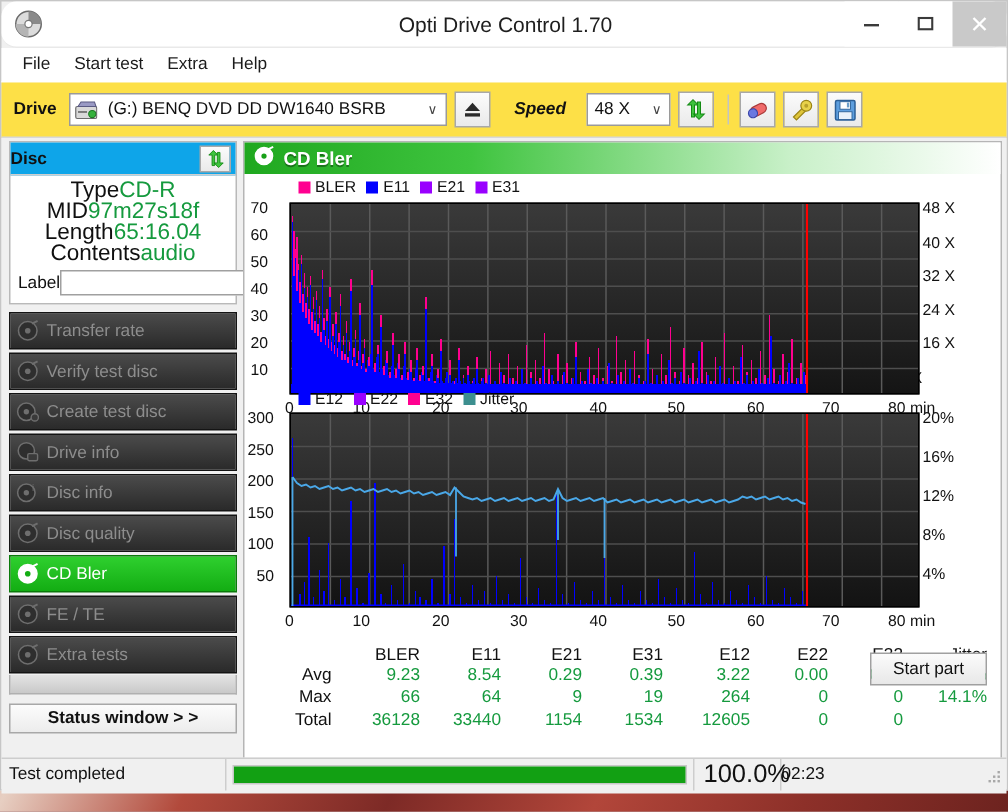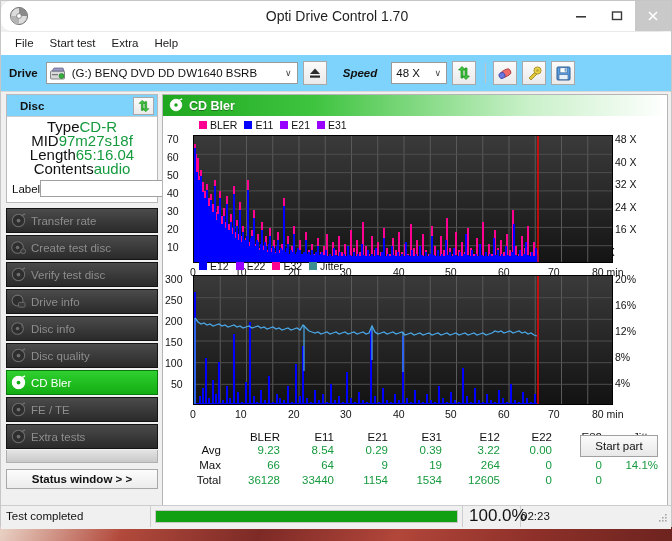--- a/index.html
+++ b/index.html
@@ -45,21 +45,21 @@
   
   .menubar{
     height:22px;background:#ffffff;display:flex;align-items:center;
     padding-left:6px;border-bottom:1px solid #ffffff;
   }
   .menuitem{
     padding:2px 8px;font-size:11.5px;color:#1b1b1b;
   }
   
   .toolbar{
-    height:36px;background:#7dd3fc;display:flex;align-items:center;
+    height:36px;background:#fde047;display:flex;align-items:center;
     padding:0 8px;border-bottom:1px solid #d8d8d8;
   }
   .tb-label{font-weight:bold;font-size:11.5px;color:#111;margin-right:8px;}
   .combo{
     height:22px;border:1px solid #9a9a9a;background:#ffffff;
     display:flex;align-items:center;box-sizing:border-box;
     font-size:11.5px;color:#111;
   }
   .combo .ctext{padding:0 4px;white-space:nowrap;overflow:hidden;}
   .combo .carrow{
@@ -79,22 +79,22 @@
   .content{position:relative;height:437px;background:#f0f0f0;}
   
   .left{
     position:absolute;left:5px;top:2px;width:152px;height:432px;
   }
   .disc-box{
     border:1px solid #b9b9b9;background:#ffffff;box-sizing:border-box;
   }
   .disc-hdr{
     height:21px;display:flex;align-items:center;
-    border-bottom:1px solid #cfcfcf;background:#7dd3fc;
-    padding-left:13px;
+    border-bottom:1px solid #cfcfcf;background:#0ea5e9;
+    padding-left:0;
   }
   .disc-hdr span{font-weight:bold;font-size:11.5px;color:#111;}
   .disc-hdr .btn-sq{margin-left:auto;margin-right:3px;width:21px;height:18px;}
   .disc-rows{padding:3px 5px 4px 5px;}
   .drow{display:flex;justify-content:center;line-height:14px;font-size:15px;}
   .drow .k{color:#101010;}
   .drow .v{color:#159a3e;}
   .label-row{display:flex;align-items:center;margin-top:3px;}
   .label-row .k{font-size:11.5px;color:#101010;width:38px;}
   .label-input{
@@ -340,36 +340,36 @@
                 <circle cx="8" cy="8" r="6.6" fill="#2e2e2e" stroke="#6e6e6e" stroke-width="1.1"></circle>
                 <circle cx="8" cy="8" r="2" fill="#6e6e6e"></circle>
                 <path d="M11 3 L15 1" stroke="#6e6e6e" stroke-width="1.4"></path>
               </svg>
           </span>
           <span class="nlbl">Transfer rate</span>
         </div>
         <div class="navbtn">
           <span class="nico">
             <svg width="15" height="15" viewBox="0 0 16 16">
+                <circle cx="8" cy="8" r="6.6" fill="#2e2e2e" stroke="#6e6e6e" stroke-width="1.1"></circle>
+                <circle cx="8" cy="8" r="2" fill="#6e6e6e"></circle>
+                <path d="M11 3 L15 1" stroke="#6e6e6e" stroke-width="1.4"></path>
+              </svg>
+          </span>
+          <span class="nlbl">Verify test disc</span>
+        </div>
+        <div class="navbtn">
+          <span class="nico">
+            <svg width="15" height="15" viewBox="0 0 16 16">
                 <circle cx="7" cy="8" r="6.2" fill="#2e2e2e" stroke="#6e6e6e" stroke-width="1.1"></circle>
                 <circle cx="7" cy="8" r="1.9" fill="#6e6e6e"></circle>
                 <circle cx="13" cy="12" r="2.6" fill="#3a3a3a" stroke="#6e6e6e" stroke-width="1"></circle>
               </svg>
           </span>
           <span class="nlbl">Create test disc</span>
-        </div>
-        <div class="navbtn">
-          <span class="nico">
-            <svg width="15" height="15" viewBox="0 0 16 16">
-                <circle cx="8" cy="8" r="6.6" fill="#2e2e2e" stroke="#6e6e6e" stroke-width="1.1"></circle>
-                <circle cx="8" cy="8" r="2" fill="#6e6e6e"></circle>
-                <path d="M11 3 L15 1" stroke="#6e6e6e" stroke-width="1.4"></path>
-              </svg>
-          </span>
-          <span class="nlbl">Verify test disc</span>
         </div>
         <div class="navbtn">
           <span class="nico">
             <svg width="15" height="15" viewBox="0 0 16 16">
                 <circle cx="7" cy="7" r="5.8" fill="#2e2e2e" stroke="#6e6e6e" stroke-width="1.1"></circle>
                 <rect x="8" y="9" width="7" height="5" rx="1" fill="#3a3a3a" stroke="#6e6e6e" stroke-width="1"></rect>
               </svg>
           </span>
           <span class="nlbl">Drive info</span>
         </div>

